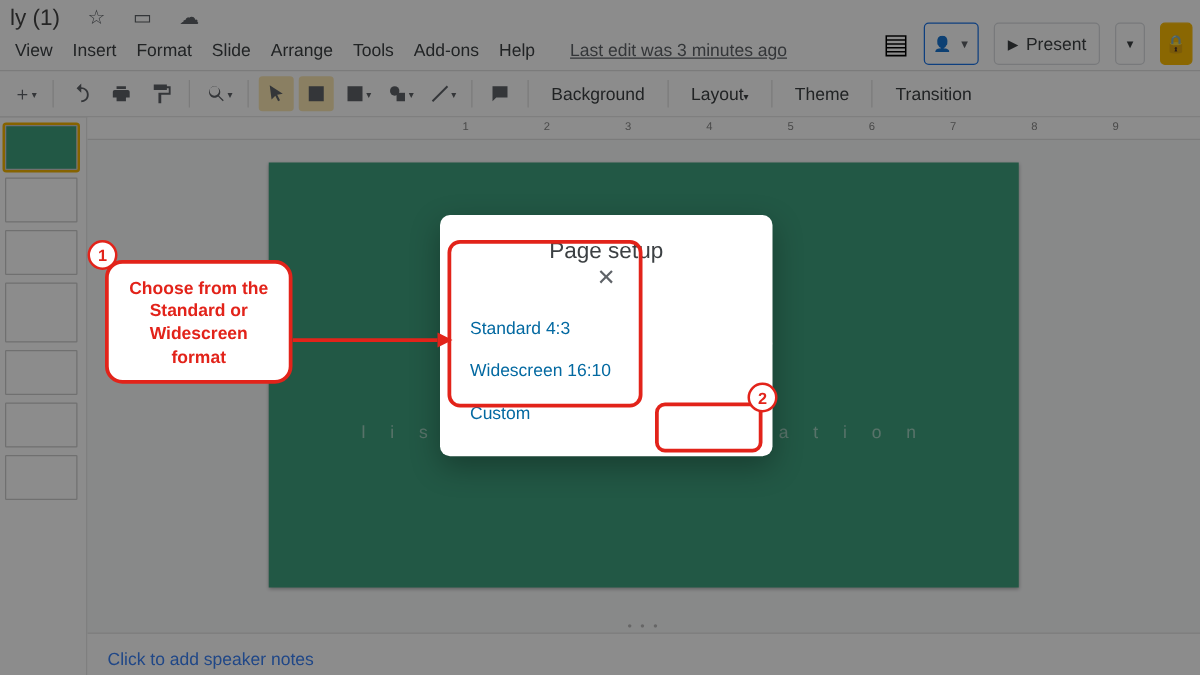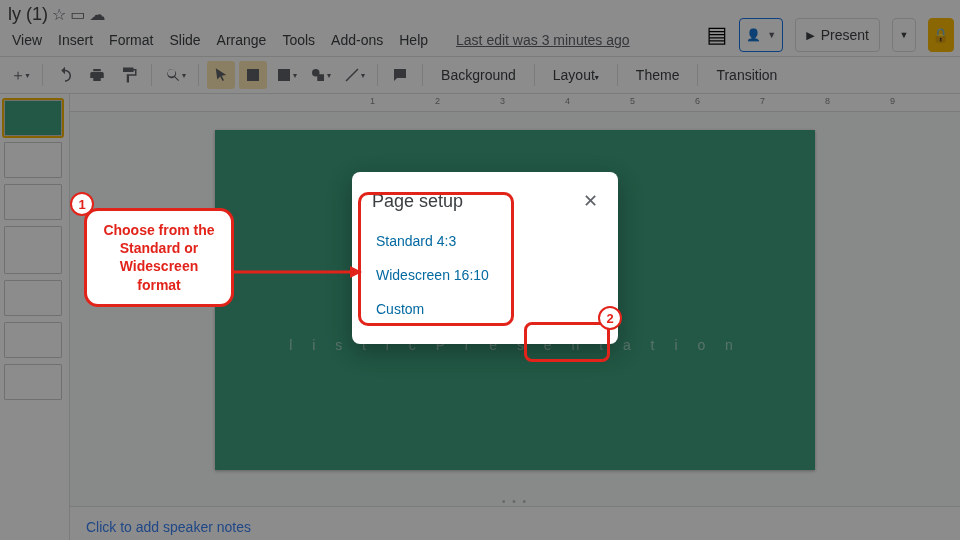--- a/index.html
+++ b/index.html
@@ -1,20 +1,20 @@
 <!DOCTYPE html>
 <html><head>
 <meta charset="utf-8">
 <style>
   * { box-sizing: border-box; margin: 0; padding: 0; font-family: Arial, sans-serif; }
   html, body { width: 960px; height: 540px; overflow: hidden; background: #fff; position: relative; }
   .dim-overlay { position: absolute; inset: 0; background: rgba(0,0,0,0.45); z-index: 50; pointer-events: none; }
 
   
-  .titlebar { display: flex; align-items: center; padding: 4px 8px; gap: 4px; height: 28px; font-size: 18px; color: #444; }
+  .titlebar { display: flex; align-items: center; padding: 4px 8px; gap: 22px; height: 28px; font-size: 18px; color: #444; }
   .titlebar .doc-title { font-weight: 400; }
   .titlebar .ticon { font-size: 16px; color: #5f6368; cursor: pointer; }
   .titlebar-right { position: absolute; right: 6px; top: 18px; display: flex; align-items: center; gap: 12px; }
   .pill { border: 1px solid #dadce0; border-radius: 4px; height: 34px; display: flex; align-items: center; padding: 0 10px; font-size: 14px; color: #3c4043; gap: 6px; background: #fff; }
   .pill.yellow { background: #fbbc04; border-color: #fbbc04; width: 26px; padding: 0; justify-content: center; }
 
   
   .menubar { display: flex; align-items: center; gap: 16px; padding: 4px 12px 8px 12px; font-size: 14px; color: #3c4043; height: 28px; }
   .menubar span { cursor: pointer; }
   .menubar .last-edit { color: #5f6368; text-decoration: underline; margin-left: 12px; }
@@ -38,21 +38,21 @@
   .ruler .tick { position: absolute; top: 2px; }
   .slide-wrap { flex: 1; display: flex; align-items: flex-start; justify-content: center; padding: 18px 30px 8px 30px; }
   .slide { width: 600px; height: 340px; background: #3fa17e; box-shadow: 0 1px 3px rgba(0,0,0,0.3); position: relative; display: flex; flex-direction: column; align-items: center; justify-content: center; }
   .slide .brand { font-size: 70px; font-weight: 700; color: rgba(255,255,255,0.55); letter-spacing: 1px; }
   .slide .sub { font-size: 14px; color: rgba(255,255,255,0.5); letter-spacing: 8px; margin-top: 10px; }
   .gripper { height: 10px; display: flex; justify-content: center; align-items: center; color: #bbb; font-size: 10px; letter-spacing: 2px; }
   .notes { height: 34px; border-top: 1px solid #e0e0e0; background: #fff; padding: 12px 16px; font-size: 14px; color: #3b82f6; }
 
   
   .dialog { position: absolute; left: 352px; top: 172px; width: 266px; background: #fff; border-radius: 8px; box-shadow: 0 8px 24px rgba(0,0,0,0.3); z-index: 100; padding: 18px 0 16px 0; }
-  .dialog-head { display: flex; justify-content: space-between; align-items: center; padding: 0 20px 10px 20px; }
+  .dialog-head { display: flex; justify-content: space-between; align-items: center; padding: 0 20px 10px 20px; flex-direction: column; }
   .dialog-title { font-size: 18px; color: #3c4043; }
   .dialog-close { font-size: 18px; color: #5f6368; cursor: pointer; }
   .opt-list { padding: 2px 0; }
   .opt { padding: 9px 24px; font-size: 14px; color: #0369a1; cursor: pointer; }
   .dialog-actions { display: flex; justify-content: flex-end; gap: 8px; padding: 14px 20px 0 20px; }
   .dbtn { height: 34px; padding: 0 20px; border-radius: 4px; font-size: 14px; display: flex; align-items: center; cursor: pointer; }
   .dbtn.cancel { background: #fff; color: #5f6368; }
   .dbtn.apply { background: #fbbc04; color: #3c4043; font-weight: 500; }
 
   

